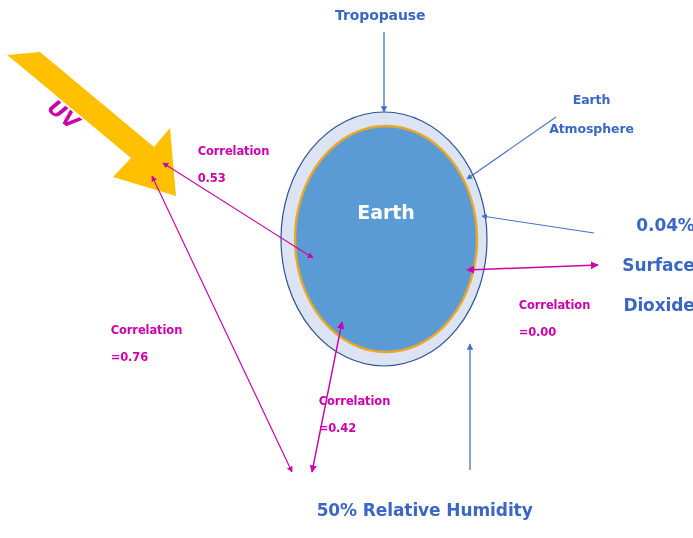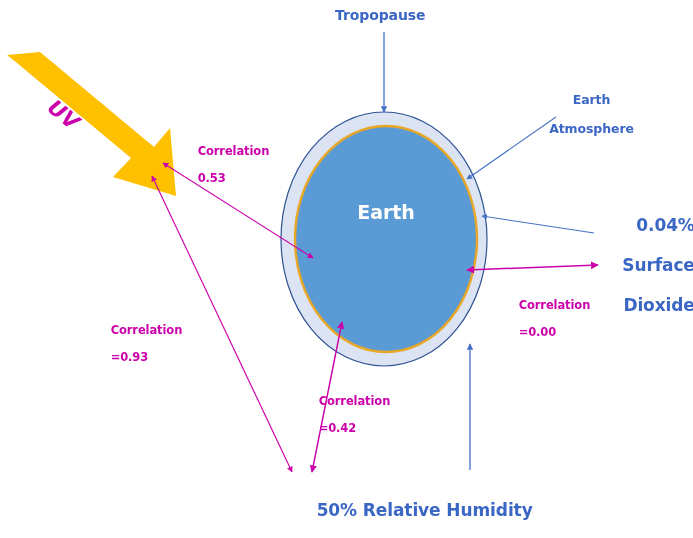--- a/index.html
+++ b/index.html
@@ -125,21 +125,21 @@
 
   <div class="lbl uv-lbl" style="left:58px; top:95px;">UV</div>
 
   <div class="lbl mag-lbl" style="left:182px; top:131px; width:118px;">
     <span>Correlation</span><br>
     <span>0.53</span>
   </div>
 
   <div class="lbl mag-lbl" style="left:95px; top:310px; width:118px;">
     <span>Correlation</span><br>
-    <span>=0.93</span>
+    <span>=0.76</span>
   </div>
 
   <div class="lbl mag-lbl" style="left:303px; top:381px; width:118px;">
     <span>Correlation</span><br>
     <span>=0.42</span>
   </div>
 
   <div class="lbl mag-lbl" style="left:503px; top:285px; width:118px;">
     <span>Correlation</span><br>
     <span>=0.00</span>

